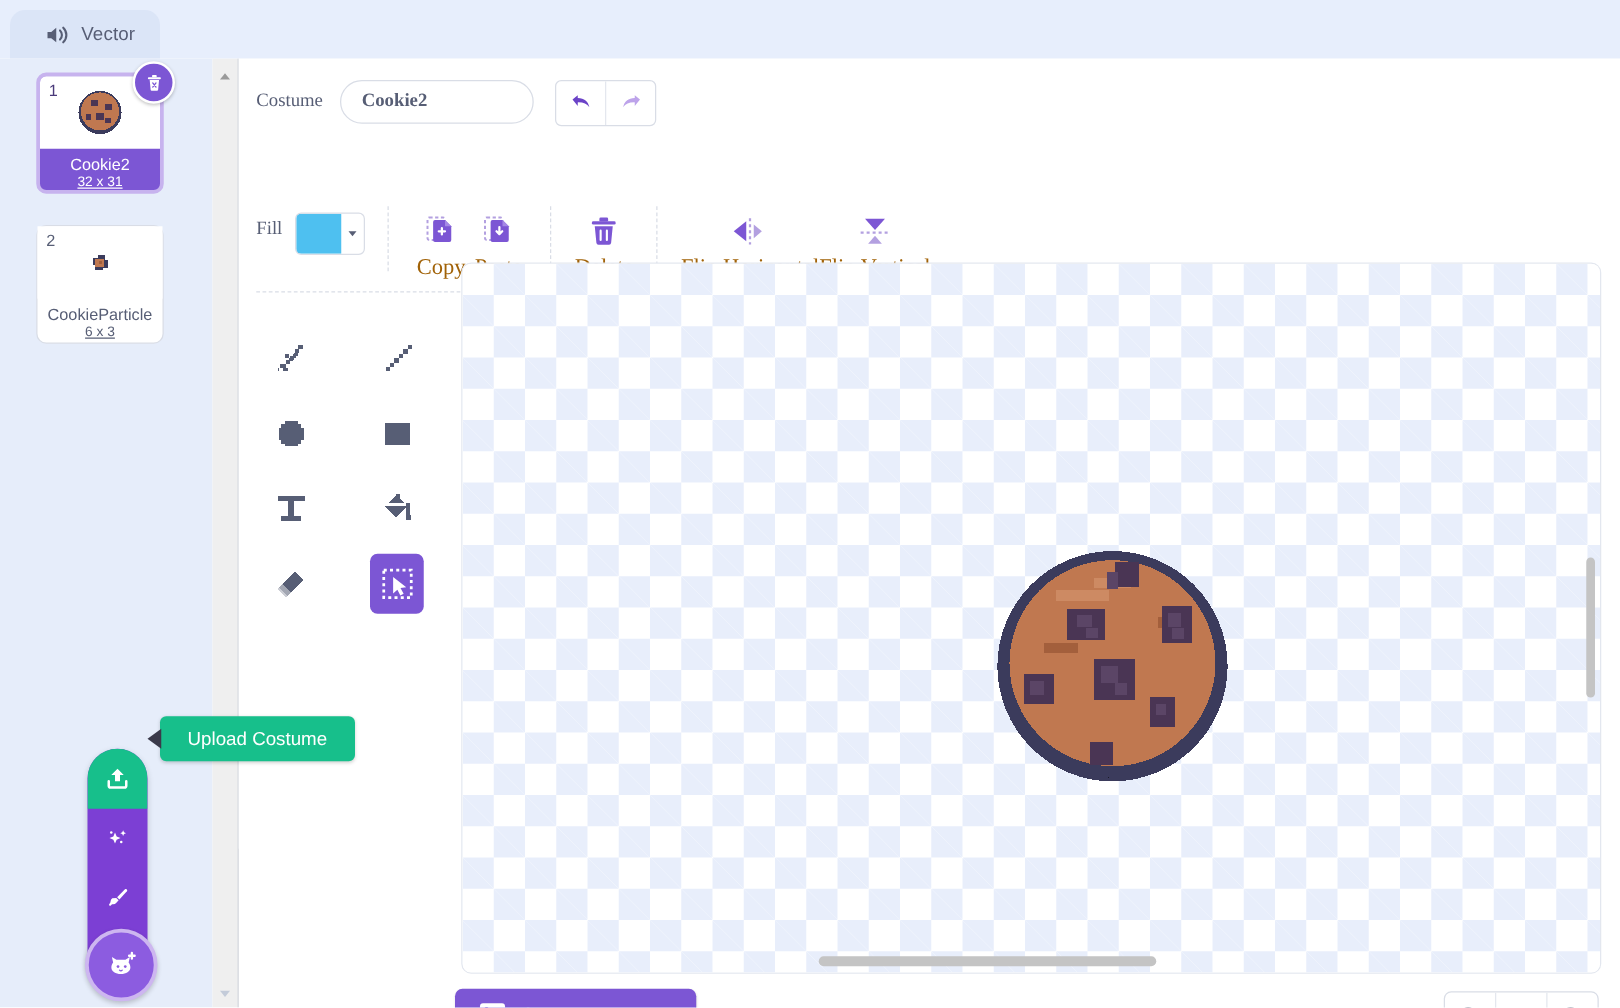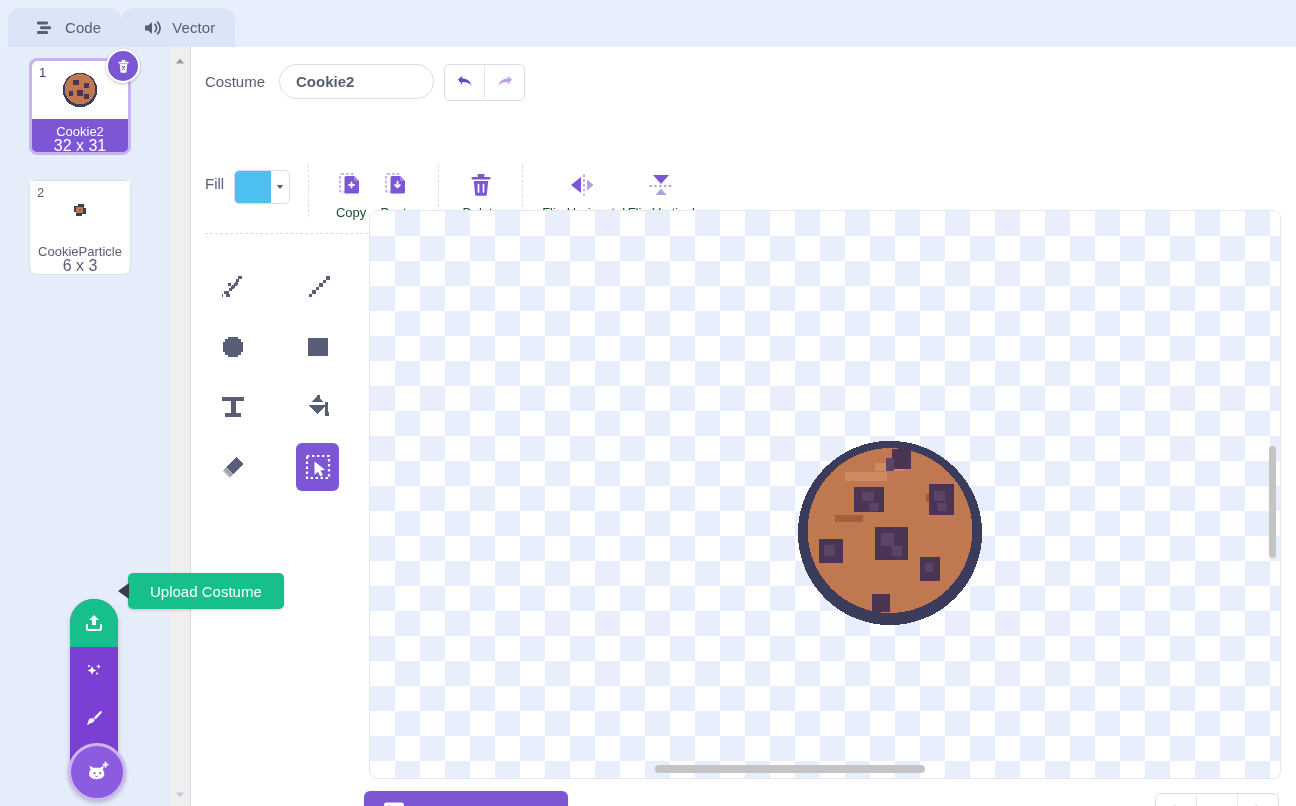--- a/index.html
+++ b/index.html
@@ -70,21 +70,21 @@
   .costume-item.selected .ci-index{color:#4a3a7a;}
   .costume-item.unselected .ci-index{color:#575e75;}
   .ci-canvas{
     height:58px;background:#fff;display:flex;align-items:center;justify-content:center;
   }
   .costume-item.selected .ci-canvas{border-radius:5px 5px 0 0;}
   .ci-name{
     text-align:center;font-size:13px;line-height:15px;padding-top:5px;
   }
   .ci-size{
-    text-align:center;font-size:16px;line-height:14px;padding-bottom:6px;
+    text-align:center;font-size:11px;line-height:14px;padding-bottom:6px;text-decoration:underline;
   }
   .costume-item.selected .ci-name,.costume-item.selected .ci-size{color:#ffffff;}
   .costume-item.unselected .ci-name,.costume-item.unselected .ci-size{color:#575e75;}
   .ci-delete{
     position:absolute;right:-12px;top:-12px;width:30px;height:30px;border-radius:50%;
     background:#7c56d4;border:2px solid #fff;
     display:flex;align-items:center;justify-content:center;
     box-shadow:0 1px 3px rgba(0,0,0,.25);cursor:pointer;z-index:5;
   }
 
@@ -114,21 +114,21 @@
     font-size:15px;white-space:nowrap;
     box-shadow:0 1px 3px rgba(0,0,0,.18);
   }
   #tooltip-arrow{
     position:absolute;left:118px;top:536px;width:0;height:0;z-index:33;
     border-top:8px solid transparent;border-bottom:8px solid transparent;
     border-right:11px solid #3a3a4a;
   }
 
   
-  #editor{position:absolute;left:191px;top:0;right:0;height:632px;background:#fff;}
+  #editor{position:absolute;left:191px;top:0;right:0;height:632px;background:#fff;font-family:Liberation Serif, serif;}
 
   #toprow{position:absolute;left:14px;top:17px;display:flex;align-items:center;}
   #costume-label{font-size:15px;color:#575e75;margin-right:14px;}
   #costume-name-input{
     width:155px;height:35px;box-sizing:border-box;
     border:1px solid #d9dde6;border-radius:18px;
     background:#fff;color:#575e75;font-weight:bold;font-size:15px;
     padding:0 16px;outline:none;font-family:inherit;
   }
   #undoredo{
@@ -146,21 +146,21 @@
     display:flex;align-items:stretch;overflow:hidden;cursor:pointer;
   }
   #fill-color{width:36px;}
   #fill-caret{flex:1;display:flex;align-items:center;justify-content:center;}
   .vdivider{width:1px;height:52px;border-left:1px dashed #d9dde6;margin:0 18px 2px 18px;}
   .tool-btn{
     display:flex;flex-direction:column;align-items:center;justify-content:flex-end;
     min-width:46px;cursor:pointer;user-select:none;
   }
   .tool-btn .tbicon{height:34px;display:flex;align-items:flex-end;justify-content:center;}
-  .tool-btn .tblabel{font-size:13px;color:#14532d;margin-top:7px;line-height:14px;}
+  .tool-btn .tblabel{font-size:18px;color:#a16207;margin-top:7px;line-height:14px;}
 
   #dashline{
     position:absolute;left:14px;top:186px;width:1075px;height:0;
     border-top:1px dashed #d9dde6;
   }
 
   
   #palette{position:absolute;left:20px;top:216px;width:128px;}
   .pal-row{display:flex;margin-bottom:12px;}
   .pal-btn{
@@ -208,30 +208,20 @@
   }
   .zbtn{width:40px;height:39px;display:flex;align-items:center;justify-content:center;cursor:pointer;}
   .zbtn+.zbtn{border-left:1px solid #e4e7ee;}
 </style>
 </head>
 <body>
 
 <div id="tabbar">
   <div class="tabs">
 
-    <div class="tab inactive">
-      <span class="ticon">
-        <svg width="20" height="20" viewBox="0 0 20 20">
-          <rect x="2" y="3.5" width="11" height="3" rx="1.2" fill="#575e75"></rect>
-          <rect x="5" y="8.2" width="11" height="3" rx="1.2" fill="#575e75"></rect>
-          <rect x="2" y="12.9" width="11" height="3" rx="1.2" fill="#575e75"></rect>
-        </svg>
-      </span>
-      <span>Code</span>
-    </div>
 
 
     <div class="tab inactive">
       <span class="ticon">
         <svg width="20" height="20" viewBox="0 0 20 20">
           <path d="M3 7.5h3l4-3.3v11.6l-4-3.3H3z" fill="#575e75"></path>
           <path d="M13 6.4a5 5 0 0 1 0 7.2" stroke="#575e75" stroke-width="1.7" fill="none" stroke-linecap="round"></path>
           <path d="M15.6 4.2a8 8 0 0 1 0 11.6" stroke="#575e75" stroke-width="1.7" fill="none" stroke-linecap="round"></path>
         </svg>
       </span>

